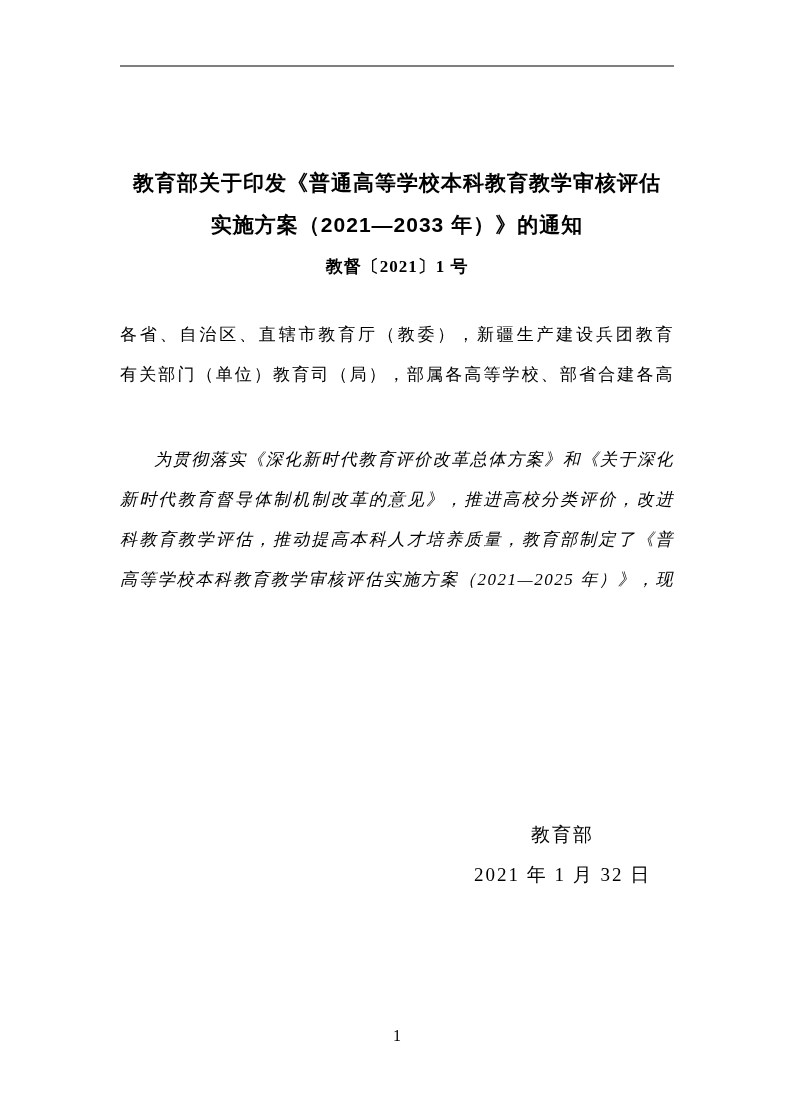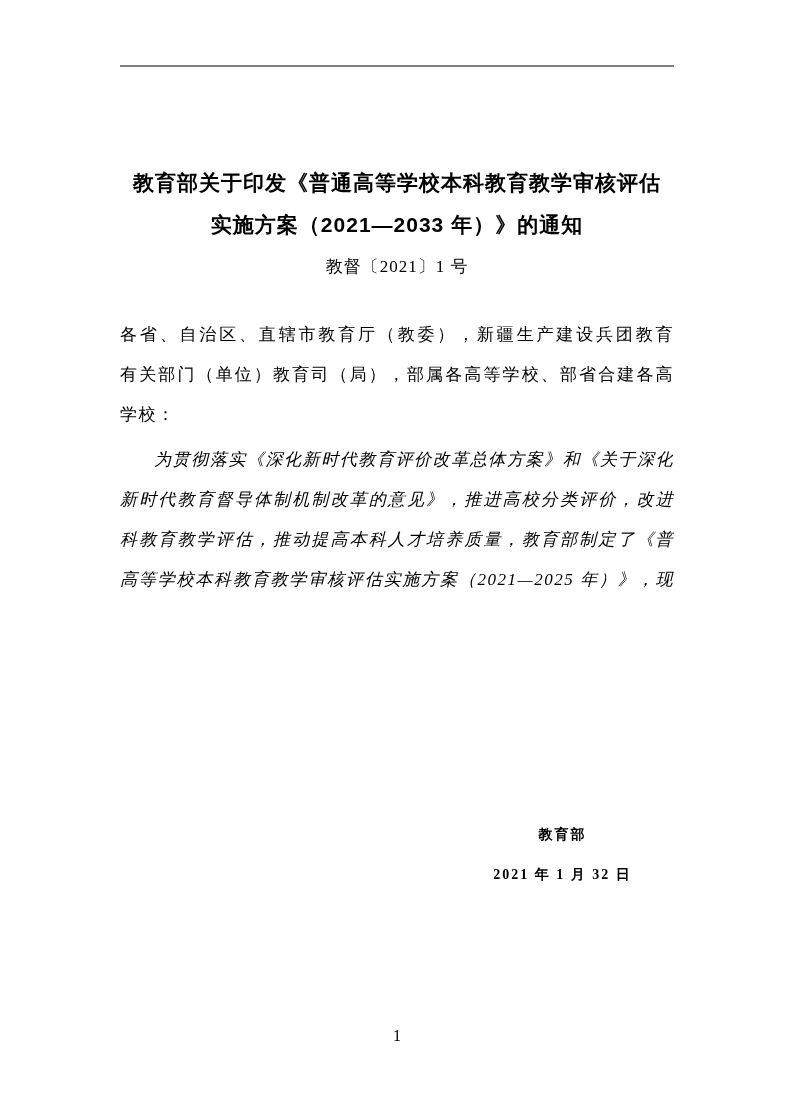--- a/index.html
+++ b/index.html
@@ -35,21 +35,21 @@
   .title-line {
     font-family: "Liberation Sans", sans-serif;
     font-weight: bold;
     font-size: 21px;
     line-height: 42px;
     letter-spacing: 1px;
     white-space: nowrap;
   }
   .doc-number {
     font-family: "Liberation Serif", serif;
-    font-weight: normal;
+    font-weight: bold;
     font-size: 17px;
     line-height: 42px;
     letter-spacing: 1px;
   }
   .salutation-block {
     position: absolute;
     left: 120px;
     top: 315px;
     width: 554px;
   }
@@ -75,24 +75,23 @@
     text-indent: 2em;
   }
   .signature-block {
     position: absolute;
     left: 420px;
     top: 815px;
     width: 285px;
     text-align: center;
   }
   .sig-line {
-    font-size: 14px;
+    font-size: 19px;
     line-height: 40px;
     letter-spacing: 2px;
-    font-weight: bold;
   }
   .page-number {
     position: absolute;
     left: 0;
     top: 1026px;
     width: 100%;
     text-align: center;
     font-size: 16px;
     line-height: 20px;
   }
@@ -106,21 +105,20 @@
 
   <div class="title-block">
     <div class="title-line">教育部关于印发《普通高等学校本科教育教学审核评估</div>
     <div class="title-line">实施方案（2021—2033 年）》的通知</div>
     <div class="doc-number">教督〔2021〕1 号</div>
   </div>
 
   <div class="salutation-block">
     <div class="text-line fill">各省、自治区、直辖市教育厅（教委），新疆生产建设兵团教育局，</div>
     <div class="text-line fill">有关部门（单位）教育司（局），部属各高等学校、部省合建各高等</div>
-    <div class="text-line">学校：</div>
   </div>
 
   <div class="body-block">
     <div class="text-line fill indent">为贯彻落实《深化新时代教育评价改革总体方案》和《关于深化</div>
     <div class="text-line fill">新时代教育督导体制机制改革的意见》，推进高校分类评价，改进本</div>
     <div class="text-line fill">科教育教学评估，推动提高本科人才培养质量，教育部制定了《普通</div>
     <div class="text-line fill">高等学校本科教育教学审核评估实施方案（2021—2025 年）》，现印</div>
   </div>
 
   <div class="signature-block">

